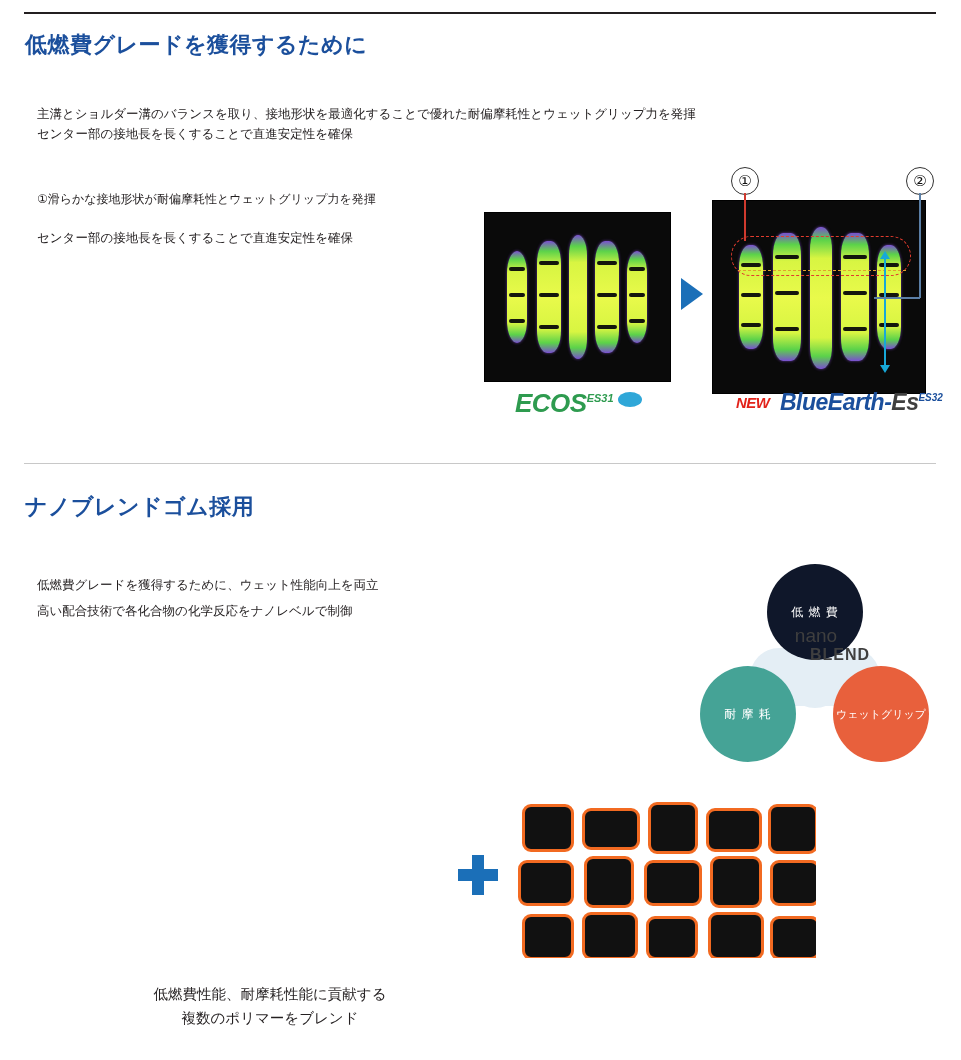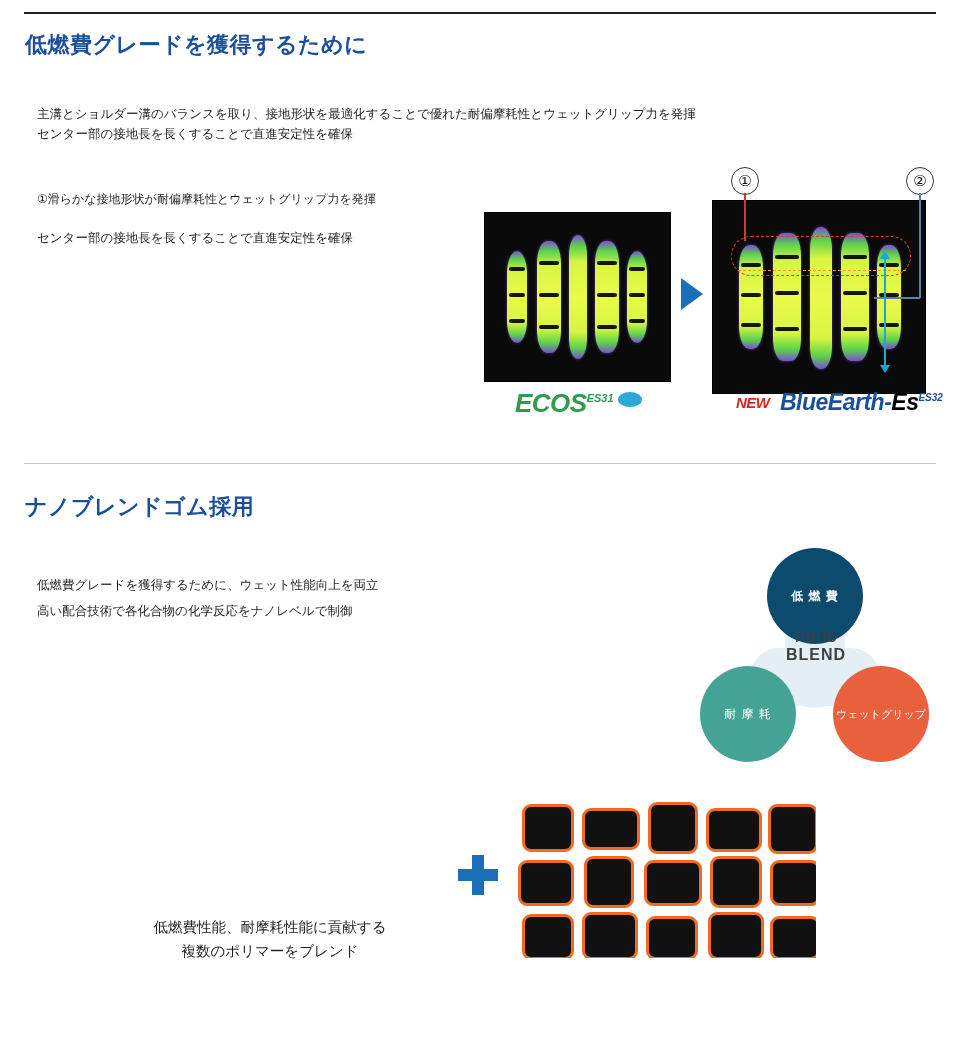--- a/index.html
+++ b/index.html
@@ -109,52 +109,52 @@
     letter-spacing:-.5px;
   }
   #ecos{left:515px;top:388px;font-size:26px;color:#2e9b4f;}
   #ecos .sub{font-size:11px;vertical-align:super;letter-spacing:0;}
   #ecosdot{
     position:absolute;left:618px;top:392px;width:24px;height:15px;
     border-radius:50%;background:#2fa7d8;
   }
   #newlbl{left:736px;top:394px;font-size:15px;color:#e2231a;font-weight:bold;}
   #blueearth{left:780px;top:389px;font-size:23px;color:#1b4f9c;}
-  #blueearth .es{color:#000000;}
+  #blueearth .es{color:#404040;}
   #blueearth .sub{font-size:10px;vertical-align:super;color:#1b4f9c;letter-spacing:0;}
 
   
   .nano-wrap{position:absolute;left:690px;top:548px;width:250px;height:240px;}
   .lobe{
     position:absolute;width:96px;height:96px;border-radius:50%;
     display:flex;align-items:center;justify-content:center;
     color:#fff;font-size:12px;letter-spacing:1px;text-align:center;
   }
-  #lobeTop{left:77px;top:0;background:#0c4a6e;font-weight:bold;}
+  #lobeTop{left:77px;top:16px;background:#0f172a;}
   #lobeLeft{left:10px;top:118px;background:#45a396;}
   #lobeRight{left:143px;top:118px;background:#e8603c;font-size:11px;letter-spacing:0;}
   .lobe-bridge{
     position:absolute;background:#d8e6ef;
   }
   #nanoCenter{
     position:absolute;left:72px;top:78px;width:108px;height:96px;
     text-align:center;color:#3f3f3f;
   }
   #nanoCenter .n1{font-size:19px;line-height:20px;}
-  #nanoCenter .n2{font-size:16px;font-weight:bold;letter-spacing:1px;}
+  #nanoCenter .n2{font-size:16px;font-weight:bold;letter-spacing:1px;text-align:right;}
 
   
   .img-box{position:absolute;overflow:hidden;}
   #polymerImg{left:120px;top:798px;width:300px;height:160px;background:#0d0d0d;}
   #silicaImg{left:516px;top:798px;width:300px;height:160px;background:#ffffff;}
   .caption{
     position:absolute;text-align:center;font-size:14.5px;line-height:24px;
     color:#231f20;white-space:pre-line;
   }
-  #cap1{left:120px;top:915px;width:300px;}
+  #cap1{left:120px;top:982px;width:300px;}
   #cap2{left:516px;top:963px;width:300px;}
   .imgnote{
     position:absolute;right:6px;bottom:3px;color:#cfcfcf;font-size:8px;font-weight:bold;
   }
   .plus{
     position:absolute;left:458px;top:855px;width:40px;height:40px;
   }
   .plus:before,.plus:after{
     content:"";position:absolute;background:#1b6fb8;
   }

